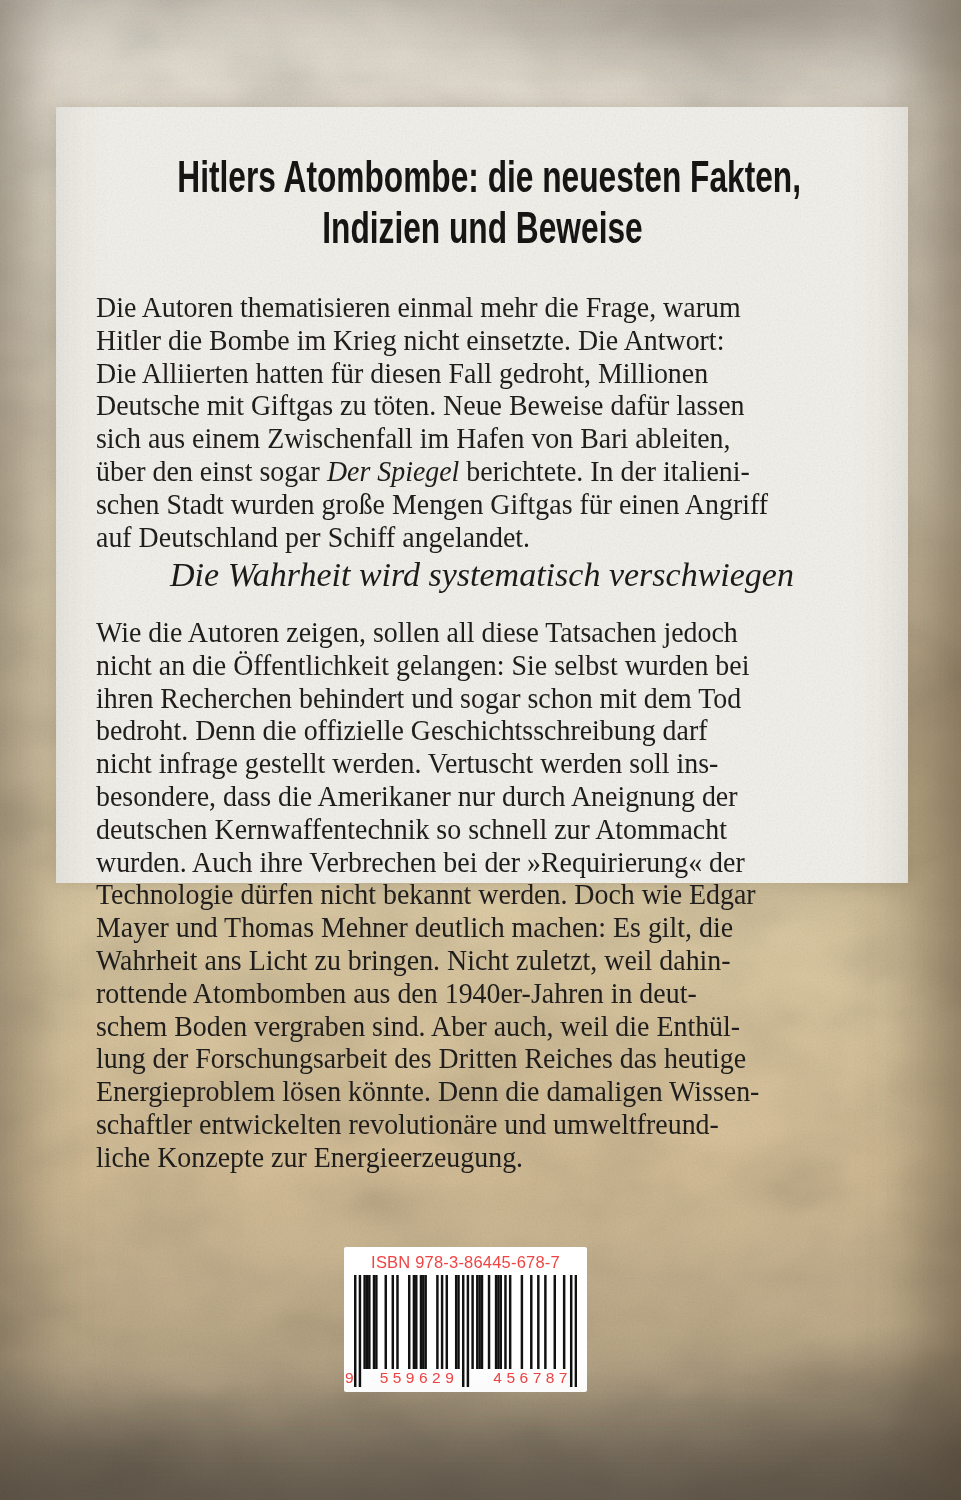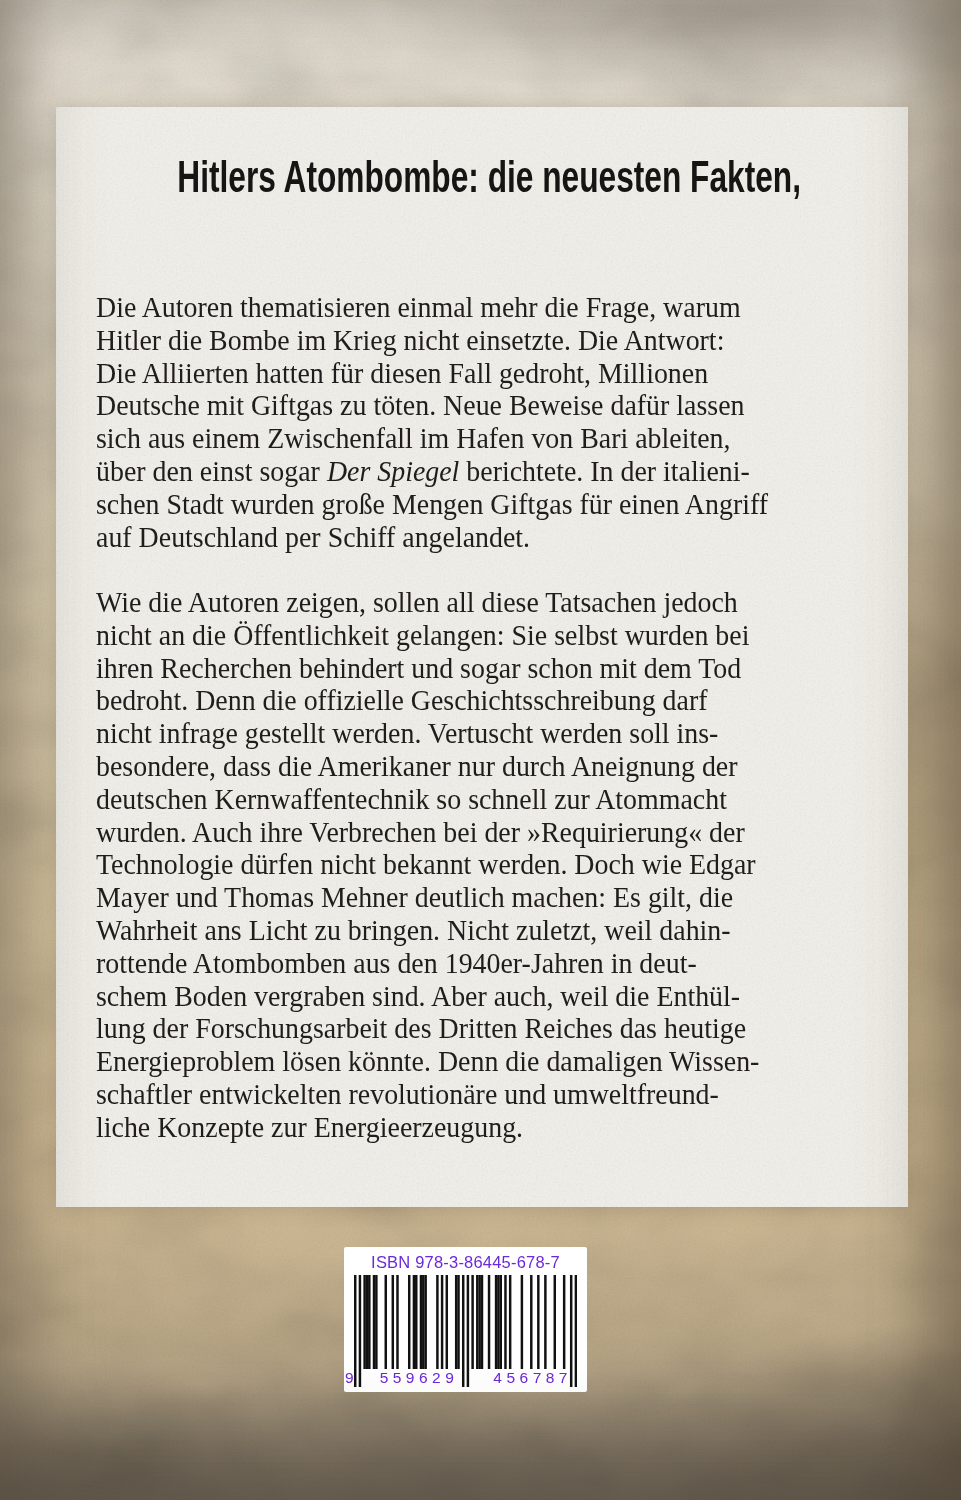--- a/index.html
+++ b/index.html
@@ -16,47 +16,47 @@
       linear-gradient(180deg, #eee9de 0%, #e9e0ce 18%, #e6d8ba 40%, #e1cfa8 60%, #d9c39b 78%, #bfac8b 90%, #8d8271 100%);
   }
   .cover::after{ 
     content:"";position:absolute;inset:0;z-index:9;pointer-events:none;
     box-shadow:inset 0 0 95px 8px rgba(96,84,66,.30), inset 0 -45px 90px rgba(60,54,46,.28);
   }
   svg.tex{position:absolute;inset:0;width:100%;height:100%;pointer-events:none;}
   #blotch{z-index:1;opacity:.42;mix-blend-mode:multiply;}
   #grain{z-index:5;opacity:.15;mix-blend-mode:multiply;}
   .panel{
-    position:absolute;left:56px;top:107px;width:852px;height:1100px;z-index:2;
+    position:absolute;left:56px;top:107px;width:852px;height:776px;z-index:2;
     background:#f2f0ea;
     box-shadow:0 0 18px rgba(90,80,60,.25);
     color:#1d1b1a;
   }
   .heading{
     position:absolute;top:44px;left:0;width:100%;text-align:center;
     font-family:"Liberation Sans", sans-serif;font-weight:700;
     font-size:44px;line-height:51px;color:#161514;letter-spacing:0px;
   }
   .h-line span{display:inline-block;transform:scaleX(.72);white-space:nowrap;}
   .para{position:absolute;left:40px;width:790px;}
   .p1{top:184px;}
-  .p2{top:479px;}
+  .p2{top:509px;}
   .bl{
     height:32.8px;line-height:32.8px;font-size:30px;white-space:nowrap;
     transform:scaleX(.93);transform-origin:0 50%;color:#201e1c;
   }
   .it{font-style:italic;}
   .subheading{
     position:absolute;top:449px;left:0;width:100%;text-align:center;
     font-style:italic;font-size:34px;line-height:38px;color:#1d1b1a;
   }
   .barcode-box{
     position:absolute;left:344px;top:1247px;width:243px;height:145px;z-index:6;
     background:#ffffff;border-radius:2px;
-    font-family:"Liberation Sans", sans-serif;color:#6d28d9;
+    font-family:"Liberation Sans", sans-serif;color:#ef4444;
   }
   .isbn{position:absolute;top:5px;left:0;width:100%;text-align:center;font-size:16.5px;line-height:20px;letter-spacing:.2px;}
   #barcode-svg{position:absolute;left:10px;top:28px;}
   .bc-digits{position:absolute;left:10px;top:121px;width:223px;height:20px;font-size:15.5px;line-height:20px;}
   .bc-digits span{position:absolute;letter-spacing:4.5px;}
   .bc-d0{left:-9px;}
   .bc-d1{left:17px;width:96px;text-align:center;}
   .bc-d2{left:122px;width:96px;text-align:right;}
 </style>
 </head>
@@ -72,33 +72,35 @@
           <feFuncA type="linear" slope="0.9"></feFuncA>
         </feComponentTransfer>
     </filter>
     <rect width="100%" height="100%" filter="url(#fblotch)"></rect>
   </svg>
 
   <div class="panel">
 
     <div class="heading">
       <div class="h-line"><span>Hitlers Atombombe: die neuesten Fakten,</span></div>
+      <div class="h-line"><span>Indizien und Beweise</span></div>
     </div>
 
     <div class="para p1">
       <div class="bl">Die Autoren thematisieren einmal mehr die Frage, warum</div>
       <div class="bl">Hitler die Bombe im Krieg nicht einsetzte. Die Antwort:</div>
       <div class="bl">Die Alliierten hatten für diesen Fall gedroht, Millionen</div>
       <div class="bl">Deutsche mit Giftgas zu töten. Neue Beweise dafür lassen</div>
       <div class="bl">sich aus einem Zwischenfall im Hafen von Bari ableiten,</div>
       <div class="bl"><span>über den einst sogar </span><span class="it">Der Spiegel</span><span> berichtete. In der italieni-</span></div>
       <div class="bl">schen Stadt wurden große Mengen Giftgas für einen Angriff</div>
       <div class="bl">auf Deutschland per Schiff angelandet.</div>
     </div>
 
+    <div class="subheading">Die Wahrheit wird systematisch verschwiegen</div>
 
     <div class="para p2">
       <div class="bl">Wie die Autoren zeigen, sollen all diese Tatsachen jedoch</div>
       <div class="bl">nicht an die Öffentlichkeit gelangen: Sie selbst wurden bei</div>
       <div class="bl">ihren Recherchen behindert und sogar schon mit dem Tod</div>
       <div class="bl">bedroht. Denn die offizielle Geschichtsschreibung darf</div>
       <div class="bl">nicht infrage gestellt werden. Vertuscht werden soll ins-</div>
       <div class="bl">besondere, dass die Amerikaner nur durch Aneignung der</div>
       <div class="bl">deutschen Kernwaffentechnik so schnell zur Atommacht</div>
       <div class="bl">wurden. Auch ihre Verbrechen bei der »Requirierung« der</div>

